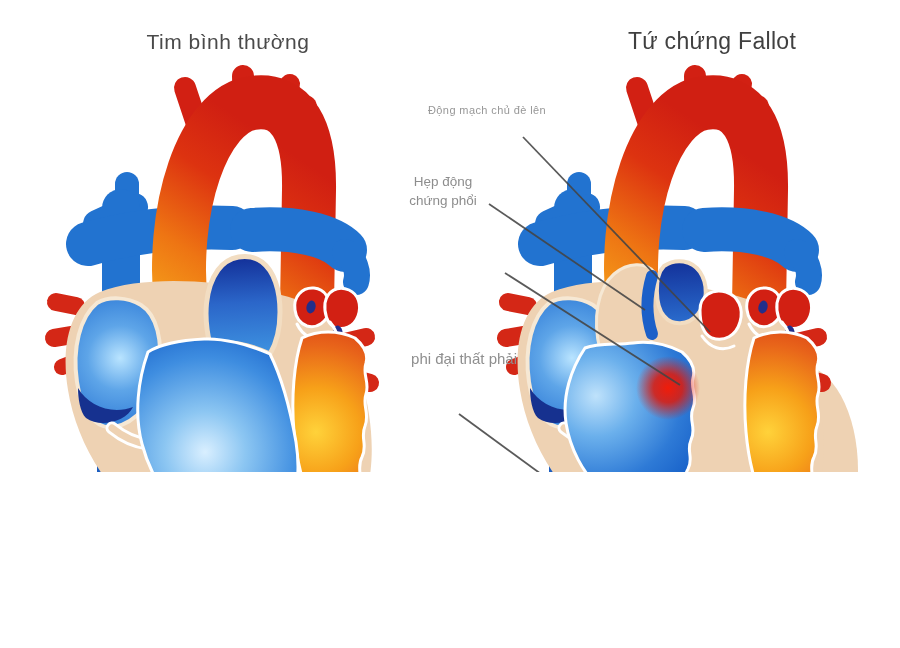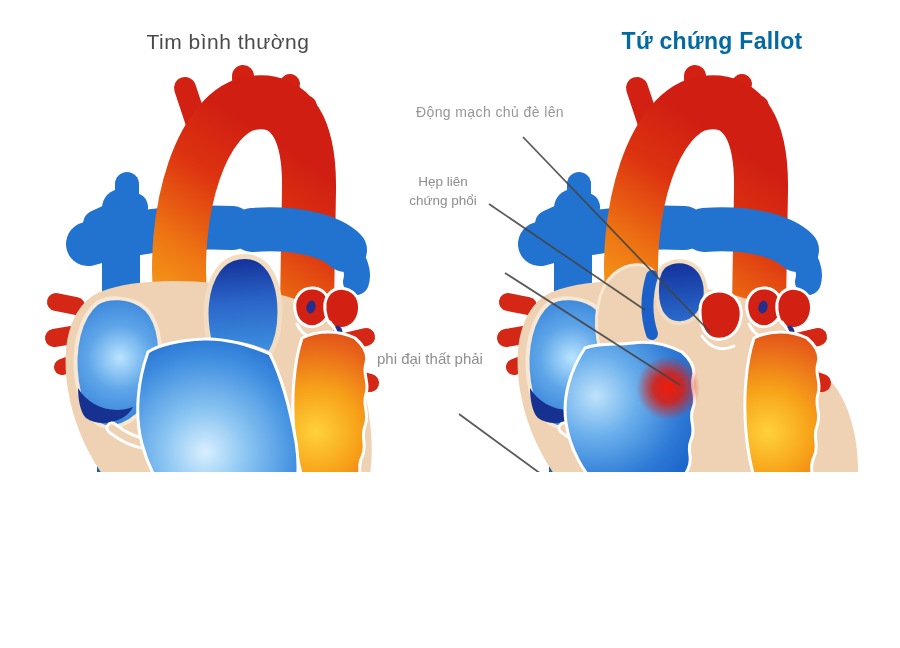--- a/index.html
+++ b/index.html
@@ -8,38 +8,38 @@
     font-family:"Liberation Sans", sans-serif;
   }
   .diagram-svg{position:absolute;left:0;top:0;}
   .txt{position:absolute;z-index:5;}
   .title-left{
     left:118px;top:30px;width:220px;text-align:center;
     font-size:21px;font-weight:500;color:#4a4a4a;letter-spacing:.5px;
   }
   .title-right{
     left:602px;top:28px;width:220px;text-align:center;
-    font-size:23px;font-weight:700;color:#0369a1;letter-spacing:.3px;
+    font-size:23px;font-weight:400;color:#404040;letter-spacing:.3px;
   }
   .lbl{color:#8e8e8e;}
   .lbl-aorta{
-    left:412px;top:104px;width:156px;text-align:center;
-    font-size:14px;letter-spacing:.4px;color:#979797;
+    left:428px;top:104px;width:156px;text-align:left;
+    font-size:11px;letter-spacing:.4px;color:#979797;
   }
   .lbl-steno{
     left:391px;top:172px;width:104px;text-align:center;
     font-size:13.5px;line-height:19px;color:#8d8d8d;
   }
   .lbl-vsd{
     left:378px;top:251px;width:124px;text-align:center;
     font-size:16px;line-height:22px;color:#707070;
   }
   .lbl-vsd .big{font-size:18.5px;}
   .lbl-rvh{
-    left:377px;top:350px;width:140px;text-align:left;
+    left:377px;top:350px;width:140px;text-align:right;
     font-size:15px;color:#8f8f8f;
   }
 </style>
 </head>
 <body>
 
 <div class="canvas">
 
   <svg class="diagram-svg" width="900" height="648" viewBox="0 0 900 648">
     <defs>
@@ -199,20 +199,20 @@
       <line x1="459" y1="414" x2="608" y2="523"></line>
     </g>
   </svg>
 
   <div class="txt title-left">Tim bình thường</div>
   <div class="txt title-right">Tứ chứng Fallot</div>
 
   <div class="txt lbl lbl-aorta">Động mạch chủ đè lên</div>
 
   <div class="txt lbl lbl-steno">
-    <div>Hẹp liên</div>
+    <div>Hẹp động</div>
     <div>chứng phổi</div>
   </div>
 
 
   <div class="txt lbl lbl-rvh">phi đại thất phải</div>
 
 </div>
 
 </body></html>

